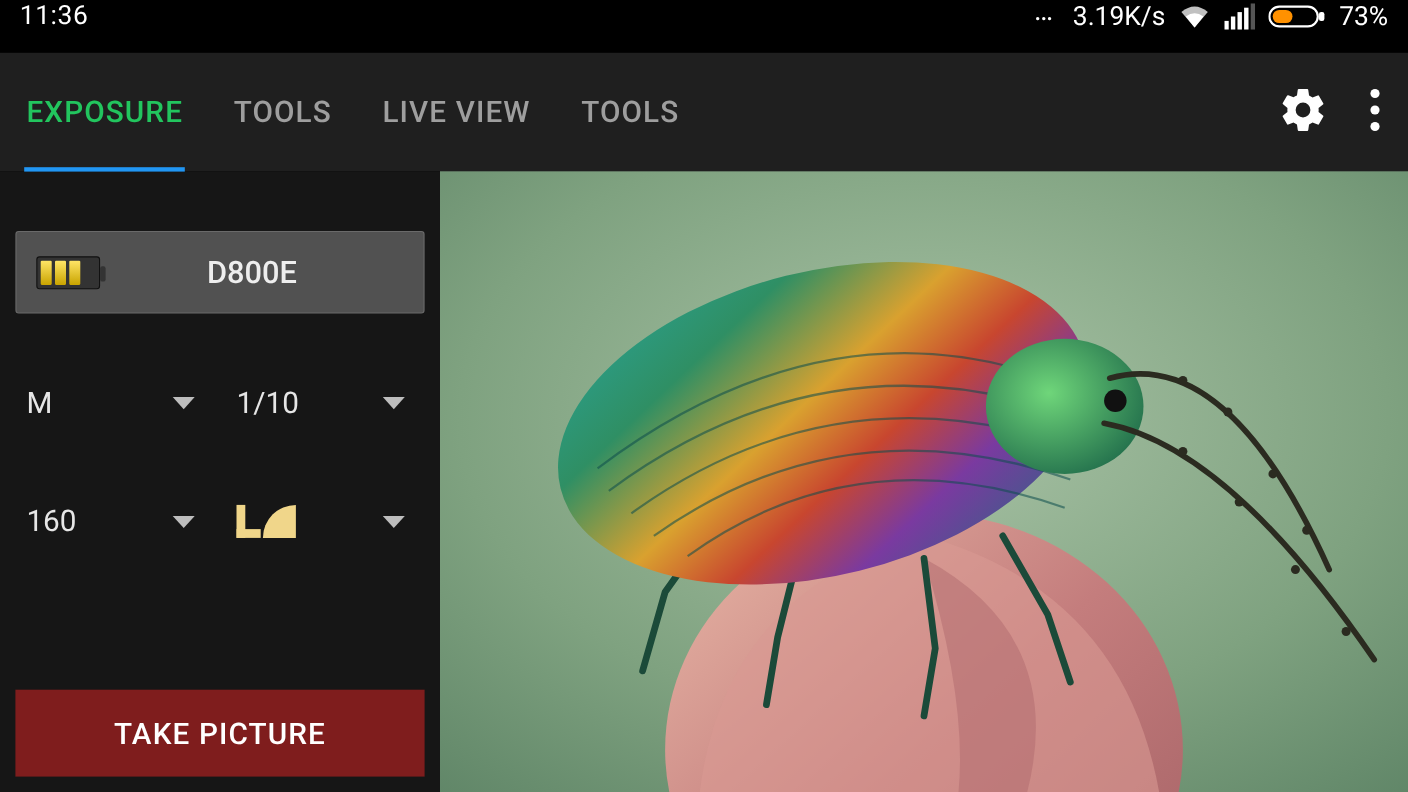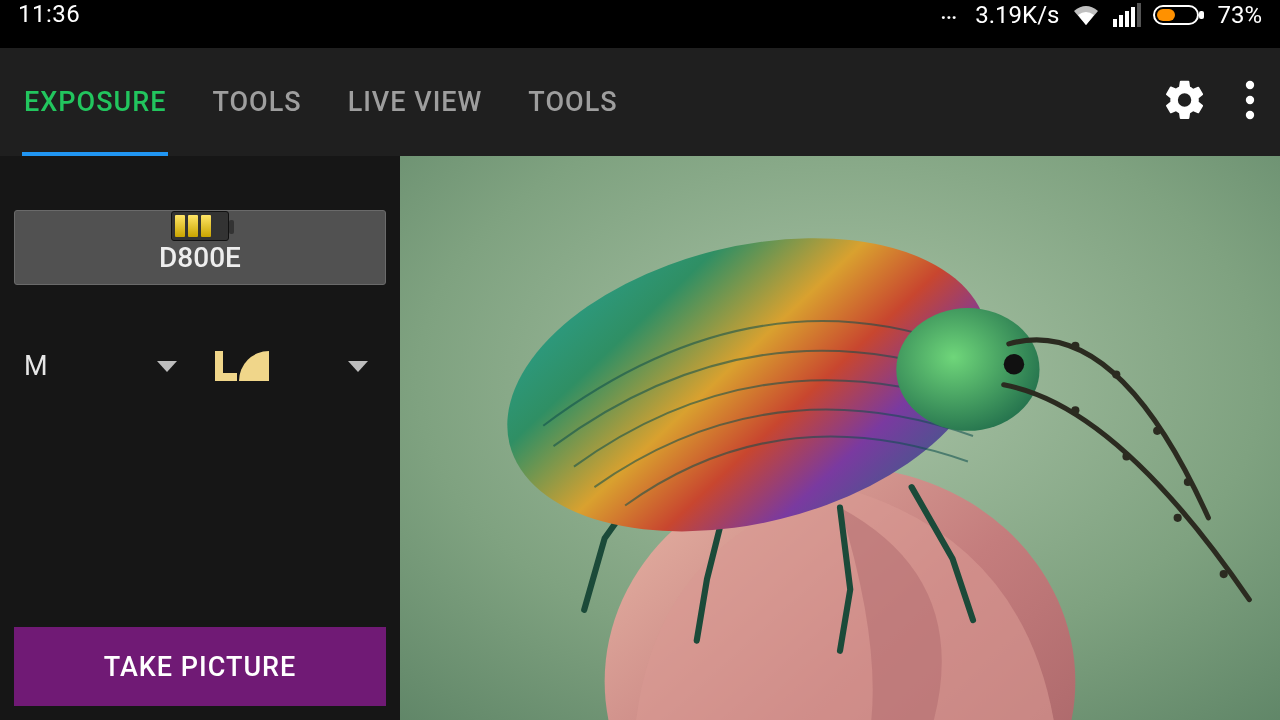--- a/index.html
+++ b/index.html
@@ -10,33 +10,33 @@
   .status-right .dots { font-size: 26px; letter-spacing: 2px; margin-right: 4px; position: relative; top: -5px;}
   .app-bar { height: 108px; background: #1f1f1f; display: flex; align-items: center; padding: 0 24px 0 24px; }
   .tabs { display: flex; gap: 46px; flex: 1; height: 100%; align-items: center; }
   .tab { font-size: 27px; font-weight: 500; letter-spacing: 1px; color: #9e9e9e; cursor: pointer; height:100%; display:flex; align-items:center; position:relative; }
   .tab.active { color: #22c55e; }
   .tab.active::after { content:""; position:absolute; left:-2px; right:-2px; bottom:0; height:4px; background:#2196f3; }
   .app-actions { display: flex; align-items: center; gap: 36px; }
   .gear, .kebab { cursor: pointer; }
   .content { display: flex; height: calc(720px - 48px - 108px); background: #161616; }
   .sidebar { width: 400px; background: #161616; padding: 54px 14px 14px 14px; display: flex; flex-direction: column; }
-  .camera-chip { height: 76px; background: #515151; border: 1px solid #6a6a6a; border-radius: 3px; display: flex; align-items: center; padding: 0 18px; cursor: pointer; flex-direction: column; }
+  .camera-chip { height: 76px; background: #515151; border: 1px solid #6a6a6a; border-radius: 3px; display: flex; align-items: center; padding: 0 18px; cursor: pointer; }
   .batt { width: 58px; height: 30px; background: #333; border:1px solid #111; border-radius:3px; position: relative; display:flex; align-items:center; padding:3px; gap:3px;}
   .batt::after { content:""; position:absolute; right:-6px; top:8px; width:5px; height:14px; background:#333; border-radius:2px;}
   .batt .cell { width: 10px; height: 22px; background: linear-gradient(to bottom,#ffe566 0%, #c9a400 100%); border-radius:1px;}
   .camera-label { flex:1; text-align:center; font-size:28px; font-weight:500; color:#eee; }
   .grid { margin-top: 36px; display: grid; grid-template-columns: 1fr 1fr; grid-template-rows: repeat(3, 90px); row-gap: 18px; column-gap: 10px; }
   .dd { display: flex; align-items: center; justify-content: space-between; padding: 0 18px 0 10px; cursor: pointer; }
   .dd .val { font-size: 27px; color: #e6e6e6; }
   .chevron { width:0; height:0; border-left:10px solid transparent; border-right:10px solid transparent; border-top:11px solid #bdbdbd; }
   .raw-icon { display:flex; align-items:flex-end; gap:2px; }
   .raw-L { width: 22px; height: 30px; border-left: 8px solid #f0d68a; border-bottom: 8px solid #f0d68a; }
   .raw-quarter { width: 30px; height: 30px; background: #f0d68a; border-radius: 30px 0 0 0; }
-  .take-btn { margin-top: auto; height: 80px; background: #701a75; display:flex; align-items:center; justify-content:center; font-size:27px; font-weight:500; letter-spacing:1px; color:#fff; cursor:pointer; }
+  .take-btn { margin-top: auto; height: 80px; background: #7f1d1d; display:flex; align-items:center; justify-content:center; font-size:27px; font-weight:500; letter-spacing:1px; color:#fff; cursor:pointer; }
   .preview { flex:1; position:relative; background:#8aa68e; }
   svg.preview-img { width:100%; height:100%; display:block; }
   .wifi-ico, .signal-ico, .batt-ico { display:inline-flex; align-items:center; }
 </style>
 </head>
 <body>
 
 <div class="status-bar">
   <div class="status-left">11:36</div>
   <div class="status-right">
@@ -99,20 +99,28 @@
         <div class="cell"></div>
           <div class="cell"></div>
           <div class="cell"></div>
       </div>
       <div class="camera-label">D800E</div>
     </div>
 
     <div class="grid">
       <div class="dd">
         <span class="val">M</span>
+        <span class="chevron"></span>
+      </div>
+      <div class="dd">
+        <span class="val">1/10</span>
+        <span class="chevron"></span>
+      </div>
+      <div class="dd">
+        <span class="val">160</span>
         <span class="chevron"></span>
       </div>
       <div class="dd">
         <span class="raw-icon">
           <span class="raw-L"></span>
             <span class="raw-quarter"></span>
         </span>
         <span class="chevron"></span>
       </div>
     </div>

